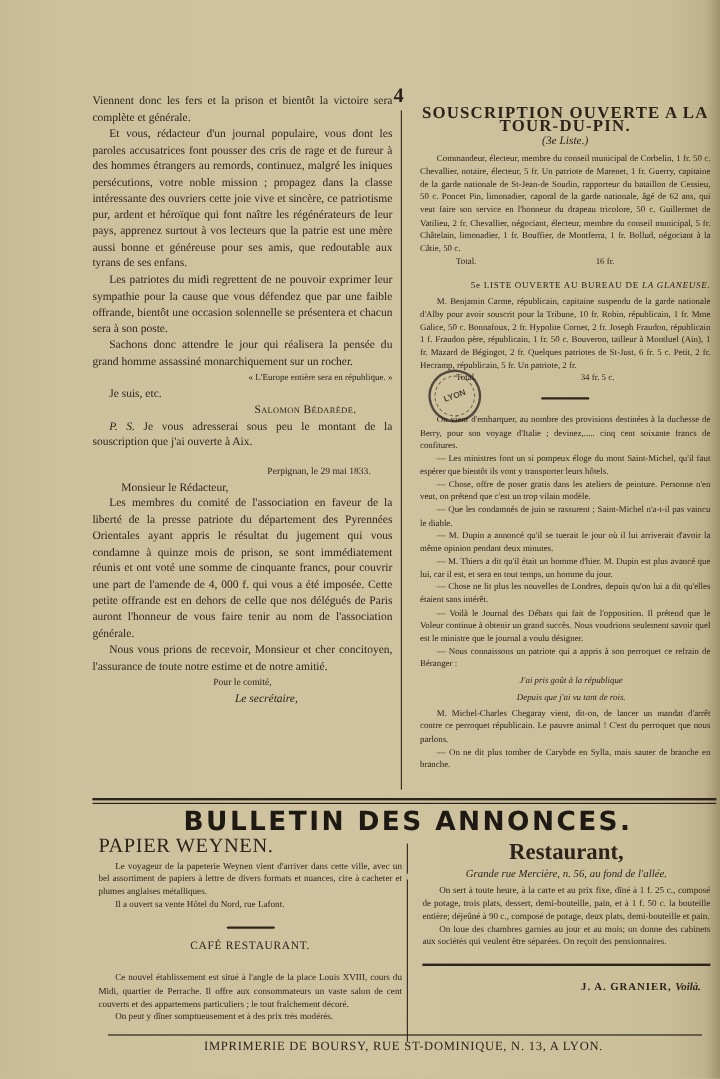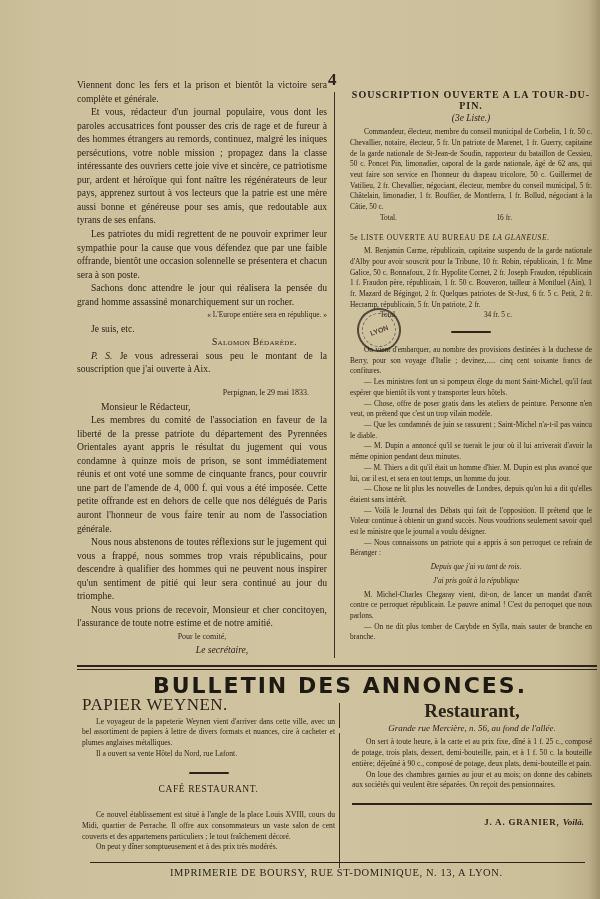--- a/index.html
+++ b/index.html
@@ -32,23 +32,23 @@
   p { margin: 0; }
   .indent { text-indent: 14px; }
   .quote { text-align: right; font-size: 7.5px; padding-left: 6px; }
   .sig { text-align: right; padding-right: 30px; }
   .center { text-align: center; }
   .dateline { text-align: right; font-size: 8px; padding-right: 18px; margin-top: 10px; }
   .salutation { padding-left: 24px; }
   .small { font-size: 8px; }
   .smallcaps { font-variant: small-caps; letter-spacing: 0.3px; }
   i { font-style: italic; }
-  .sec-title { text-align: center; font-weight: bold; font-size: 10px; letter-spacing: 1px; margin-bottom: 2px; }
+  .sec-title { text-align: center; font-weight: bold; font-size: 14px; letter-spacing: 1px; margin-bottom: 2px; }
   .sec-sub { text-align: center; font-size: 9.5px; margin-bottom: 3px; }
-  .sec-title2 { text-align: left; font-size: 7.5px; letter-spacing: 0.6px; margin-top: 10px; margin-bottom: 2px; }
+  .sec-title2 { text-align: right; font-size: 7.5px; letter-spacing: 0.6px; margin-top: 10px; margin-bottom: 2px; }
   .total-line { display: flex; justify-content: space-between; padding: 0 80px 0 30px; }
   .short-rule { width: 40px; height: 2px; background: #2c241a; margin: 10px auto 12px; border-radius: 1px; }
   .glane-title { text-align: center; font-weight: bold; font-size: 9px; letter-spacing: 1px; margin-bottom: 4px; }
   .verse { font-style: italic; text-align: center; padding-left: 10px; margin: 3px 0; }
   .stamp {
     position: absolute; left: 357px; top: 308px; width: 44px; height: 44px; border-radius: 50%;
     border: 2px solid rgba(40,34,30,0.75); box-sizing: border-box;
     display: flex; align-items: center; justify-content: center;
     font-family: "Liberation Sans", sans-serif; font-size: 7px; font-weight: bold; color: rgba(40,34,30,0.8);
     transform: rotate(-20deg);
@@ -99,21 +99,20 @@
     <p class="indent">Les patriotes du midi regrettent de ne pouvoir exprimer leur sympathie pour la cause que vous défendez que par une faible offrande, bientôt une occasion solennelle se présentera et chacun sera à son poste.</p>
     <p class="indent">Sachons donc attendre le jour qui réalisera la pensée du grand homme assassiné monarchiquement sur un rocher.</p>
     <p class="quote">« L'Europe entière sera en république. »</p>
     <p class="indent">Je suis, etc.</p>
     <p class="sig smallcaps">Salomon Bédarède.</p>
     <p class="indent"><i>P. S.</i> <span>Je vous adresserai sous peu le montant de la souscription que j'ai ouverte à Aix.</span></p>
 
     <p class="dateline">Perpignan, le 29 mai 1833.</p>
     <p class="salutation">Monsieur le Rédacteur,</p>
     <p class="indent">Les membres du comité de l'association en faveur de la liberté de la presse patriote du département des Pyrennées Orientales ayant appris le résultat du jugement qui vous condamne à quinze mois de prison, se sont immédiatement réunis et ont voté une somme de cinquante francs, pour couvrir une part de l'amende de 4, 000 f. qui vous a été imposée. Cette petite offrande est en dehors de celle que nos délégués de Paris auront l'honneur de vous faire tenir au nom de l'association générale.</p>
-    <p class="indent">Nous nous abstenons de toutes réflexions sur le jugement qui vous a frappé, nous sommes trop vrais républicains, pour descendre à qualifier des hommes qui ne peuvent nous inspirer qu'un sentiment de pitié qui leur sera continué au jour du triomphe.</p>
     <p class="indent">Nous vous prions de recevoir, Monsieur et cher concitoyen, l'assurance de toute notre estime et de notre amitié.</p>
     <p class="center small">Pour le comité,</p>
     <p class="center" style="padding-left:40px;"><i>Le secrétaire,</i></p>
   </div>
 
   <div class="col right-col">
     <div class="sec-title">SOUSCRIPTION OUVERTE A LA TOUR-DU-PIN.</div>
     <div class="sec-sub"><i>(3e Liste.)</i></div>
     <p class="indent">Commandeur, électeur, membre du conseil municipal de Corbelin, 1 fr. 50 c. Chevallier, notaire, électeur, 5 fr. Un patriote de Marenet, 1 fr. Guerry, capitaine de la garde nationale de St-Jean-de Soudin, rapporteur du bataillon de Cessieu, 50 c. Poncet Pin, limonadier, caporal de la garde nationale, âgé de 62 ans, qui veut faire son service en l'honneur du drapeau tricolore, 50 c. Guillermet de Vatilieu, 2 fr. Chevallier, négociant, électeur, membre du conseil municipal, 5 fr. Châtelain, limonadier, 1 fr. Bouffier, de Montferra, 1 fr. Bollud, négociant à la Câtie, 50 c.</p>
     <div class="total-line">
@@ -135,22 +134,22 @@
 
     <p class="indent">On vient d'embarquer, au nombre des provisions destinées à la duchesse de Berry, pour son voyage d'Italie ; devinez,..... cinq cent soixante francs de confitures.</p>
     <p class="indent">— Les ministres font un si pompeux éloge du mont Saint-Michel, qu'il faut espérer que bientôt ils vont y transporter leurs hôtels.</p>
     <p class="indent">— Chose, offre de poser gratis dans les ateliers de peinture. Personne n'en veut, on prétend que c'est un trop vilain modèle.</p>
     <p class="indent">— Que les condamnés de juin se rassurent ; Saint-Michel n'a-t-il pas vaincu le diable.</p>
     <p class="indent">— M. Dupin a annoncé qu'il se tuerait le jour où il lui arriverait d'avoir la même opinion pendant deux minutes.</p>
     <p class="indent">— M. Thiers a dit qu'il était un homme d'hier. M. Dupin est plus avancé que lui, car il est, et sera en tout temps, un homme du jour.</p>
     <p class="indent">— Chose ne lit plus les nouvelles de Londres, depuis qu'on lui a dit qu'elles étaient sans intérêt.</p>
     <p class="indent">— Voilà le Journal des Débats qui fait de l'opposition. Il prétend que le Voleur continue à obtenir un grand succès. Nous voudrions seulement savoir quel est le ministre que le journal a voulu désigner.</p>
     <p class="indent">— Nous connaissons un patriote qui a appris à son perroquet ce refrain de Béranger :</p>
+    <p class="verse">J'ai pris goût à la république</p>
     <p class="verse">Depuis que j'ai vu tant de rois.</p>
-    <p class="verse">J'ai pris goût à la république</p>
     <p class="indent">M. Michel-Charles Chegaray vient, dit-on, de lancer un mandat d'arrêt contre ce perroquet républicain. Le pauvre animal ! C'est du perroquet que nous parlons.</p>
     <p class="indent">— On ne dit plus tomber de Carybde en Sylla, mais sauter de branche en branche.</p>
   </div>
 
   <div class="stamp">
       <span>LYON</span>
     </div>
 
   <div class="hrule-thick"></div>
   <div class="hrule-thin"></div>

